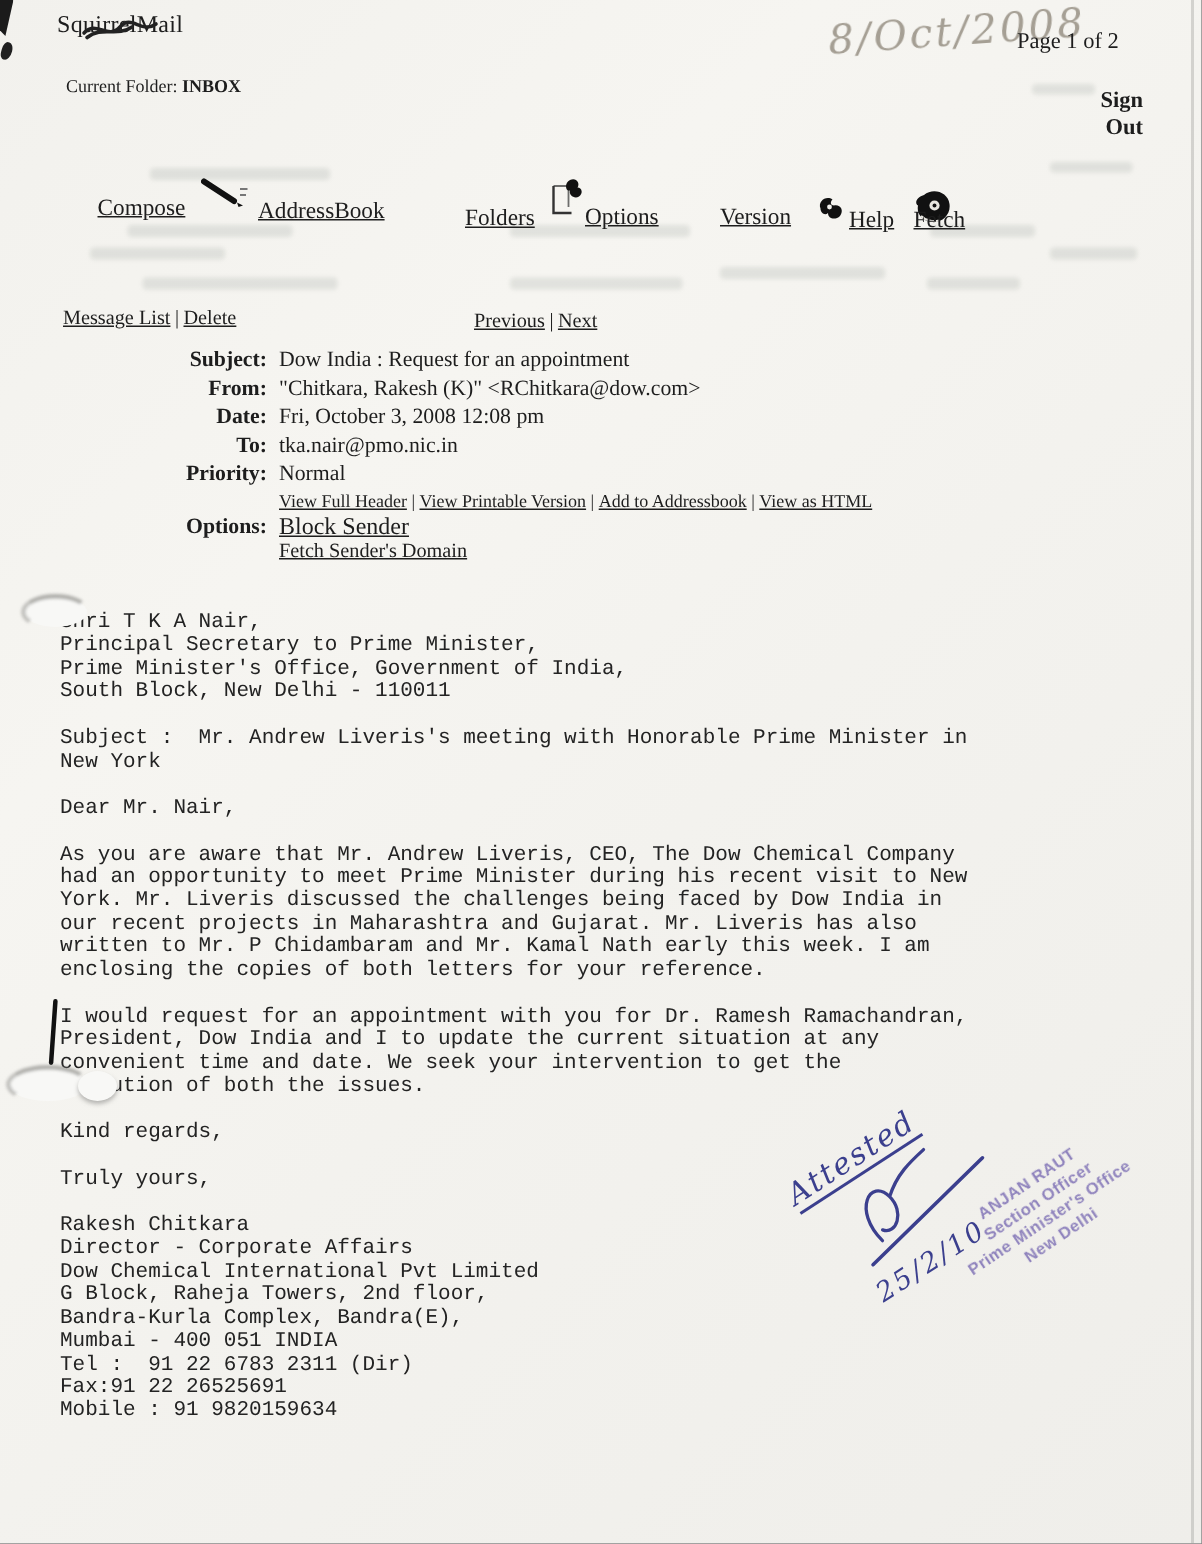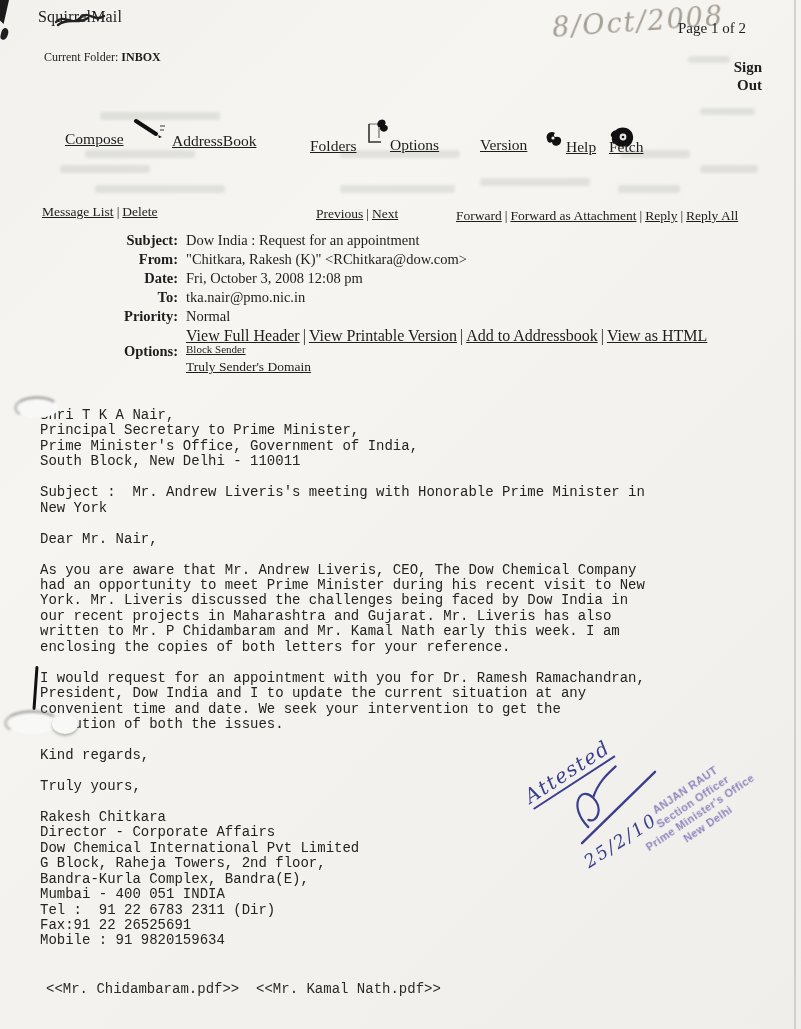--- a/index.html
+++ b/index.html
@@ -127,23 +127,20 @@
     <path d="M4 18 c3 3 8 4 12 3" stroke="#e8e6e0" stroke-width="1.4" fill="none"></path>
   </svg>
   <span class="abs menu-item link" style="top:138px;left:609px;">Fetch</span>
 
   <div class="abs toolbar" style="top:204px;left:42px;">
     <span class="link">Message List</span><span class="sep">|</span><span class="link">Delete</span>
   </div>
   <div class="abs toolbar" style="top:206px;left:316px;">
     <span class="link">Previous</span><span class="sep">|</span><span class="link">Next</span>
   </div>
-  <div class="abs toolbar" style="top:208px;left:456px;">
-    <span class="link">Forward</span><span class="sep">|</span><span class="link">Forward as Attachment</span><span class="sep">|</span><span class="link">Reply</span><span class="sep">|</span><span class="link">Reply All</span>
-  </div>
 
   <div class="abs hrow" style="top:232px;">
     <span class="hlabel">Subject:</span>
     <span class="hvalue">Dow India : Request for an appointment</span>
   </div>
   <div class="abs hrow" style="top:251px;">
     <span class="hlabel">From:</span>
     <span class="hvalue">"Chitkara, Rakesh (K)" &lt;RChitkara@dow.com&gt;</span>
   </div>
   <div class="abs hrow" style="top:270px;">
@@ -152,30 +149,30 @@
   </div>
   <div class="abs hrow" style="top:289px;">
     <span class="hlabel">To:</span>
     <span class="hvalue">tka.nair@pmo.nic.in</span>
   </div>
   <div class="abs hrow" style="top:308px;">
     <span class="hlabel">Priority:</span>
     <span class="hvalue">Normal</span>
   </div>
   <div class="abs hrow" style="top:327px;">
-    <span class="hvalue" style="font-size:16px;">
+    <span class="hvalue" style="font-size:12px;">
       <span class="link">View Full Header</span><span class="sep">|</span><span class="link">View Printable Version</span><span class="sep">|</span><span class="link">Add to Addressbook</span><span class="sep">|</span><span class="link">View as HTML</span>
     </span>
   </div>
   <div class="abs hrow" style="top:343px;">
     <span class="hlabel">Options:</span>
-    <span class="hvalue link" style="font-size:11px;">Block Sender</span>
+    <span class="hvalue link" style="font-size:16px;">Block Sender</span>
   </div>
   <div class="abs hrow" style="top:359px;">
-    <span class="hvalue link" style="font-size:13.5px;">Truly Sender's Domain</span>
+    <span class="hvalue link" style="font-size:13.5px;">Fetch Sender's Domain</span>
   </div>
 
   <div class="abs body-text mono">Shri T K A Nair,
 Principal Secretary to Prime Minister,
 Prime Minister's Office, Government of India,
 South Block, New Delhi - 110011
 
 Subject :  Mr. Andrew Liveris's meeting with Honorable Prime Minister in
 New York
 
@@ -199,21 +196,20 @@
 
 Rakesh Chitkara
 Director - Corporate Affairs
 Dow Chemical International Pvt Limited
 G Block, Raheja Towers, 2nd floor,
 Bandra-Kurla Complex, Bandra(E),
 Mumbai - 400 051 INDIA
 Tel :  91 22 6783 2311 (Dir)
 Fax:91 22 26525691
 Mobile : 91 9820159634</div>
-  <div class="abs attach-line mono">&lt;&lt;Mr. Chidambaram.pdf&gt;&gt;  &lt;&lt;Mr. Kamal Nath.pdf&gt;&gt;</div>
 
   <div class="blob" style="top:398px;left:16px;width:42px;height:20px;"></div>
   <div class="blob-edge" style="top:396px;left:14px;width:40px;height:18px;"></div>
 
   <div class="abs margin-tick"></div>
   <div class="blob" style="top:712px;left:6px;width:52px;height:22px;"></div>
   <div class="blob-edge" style="top:710px;left:4px;width:50px;height:20px;"></div>
   <div class="blob" style="top:714px;left:52px;width:26px;height:20px;box-shadow:0 2px 3px rgba(120,120,118,.5);"></div>
 
   <div class="abs attested-block">

